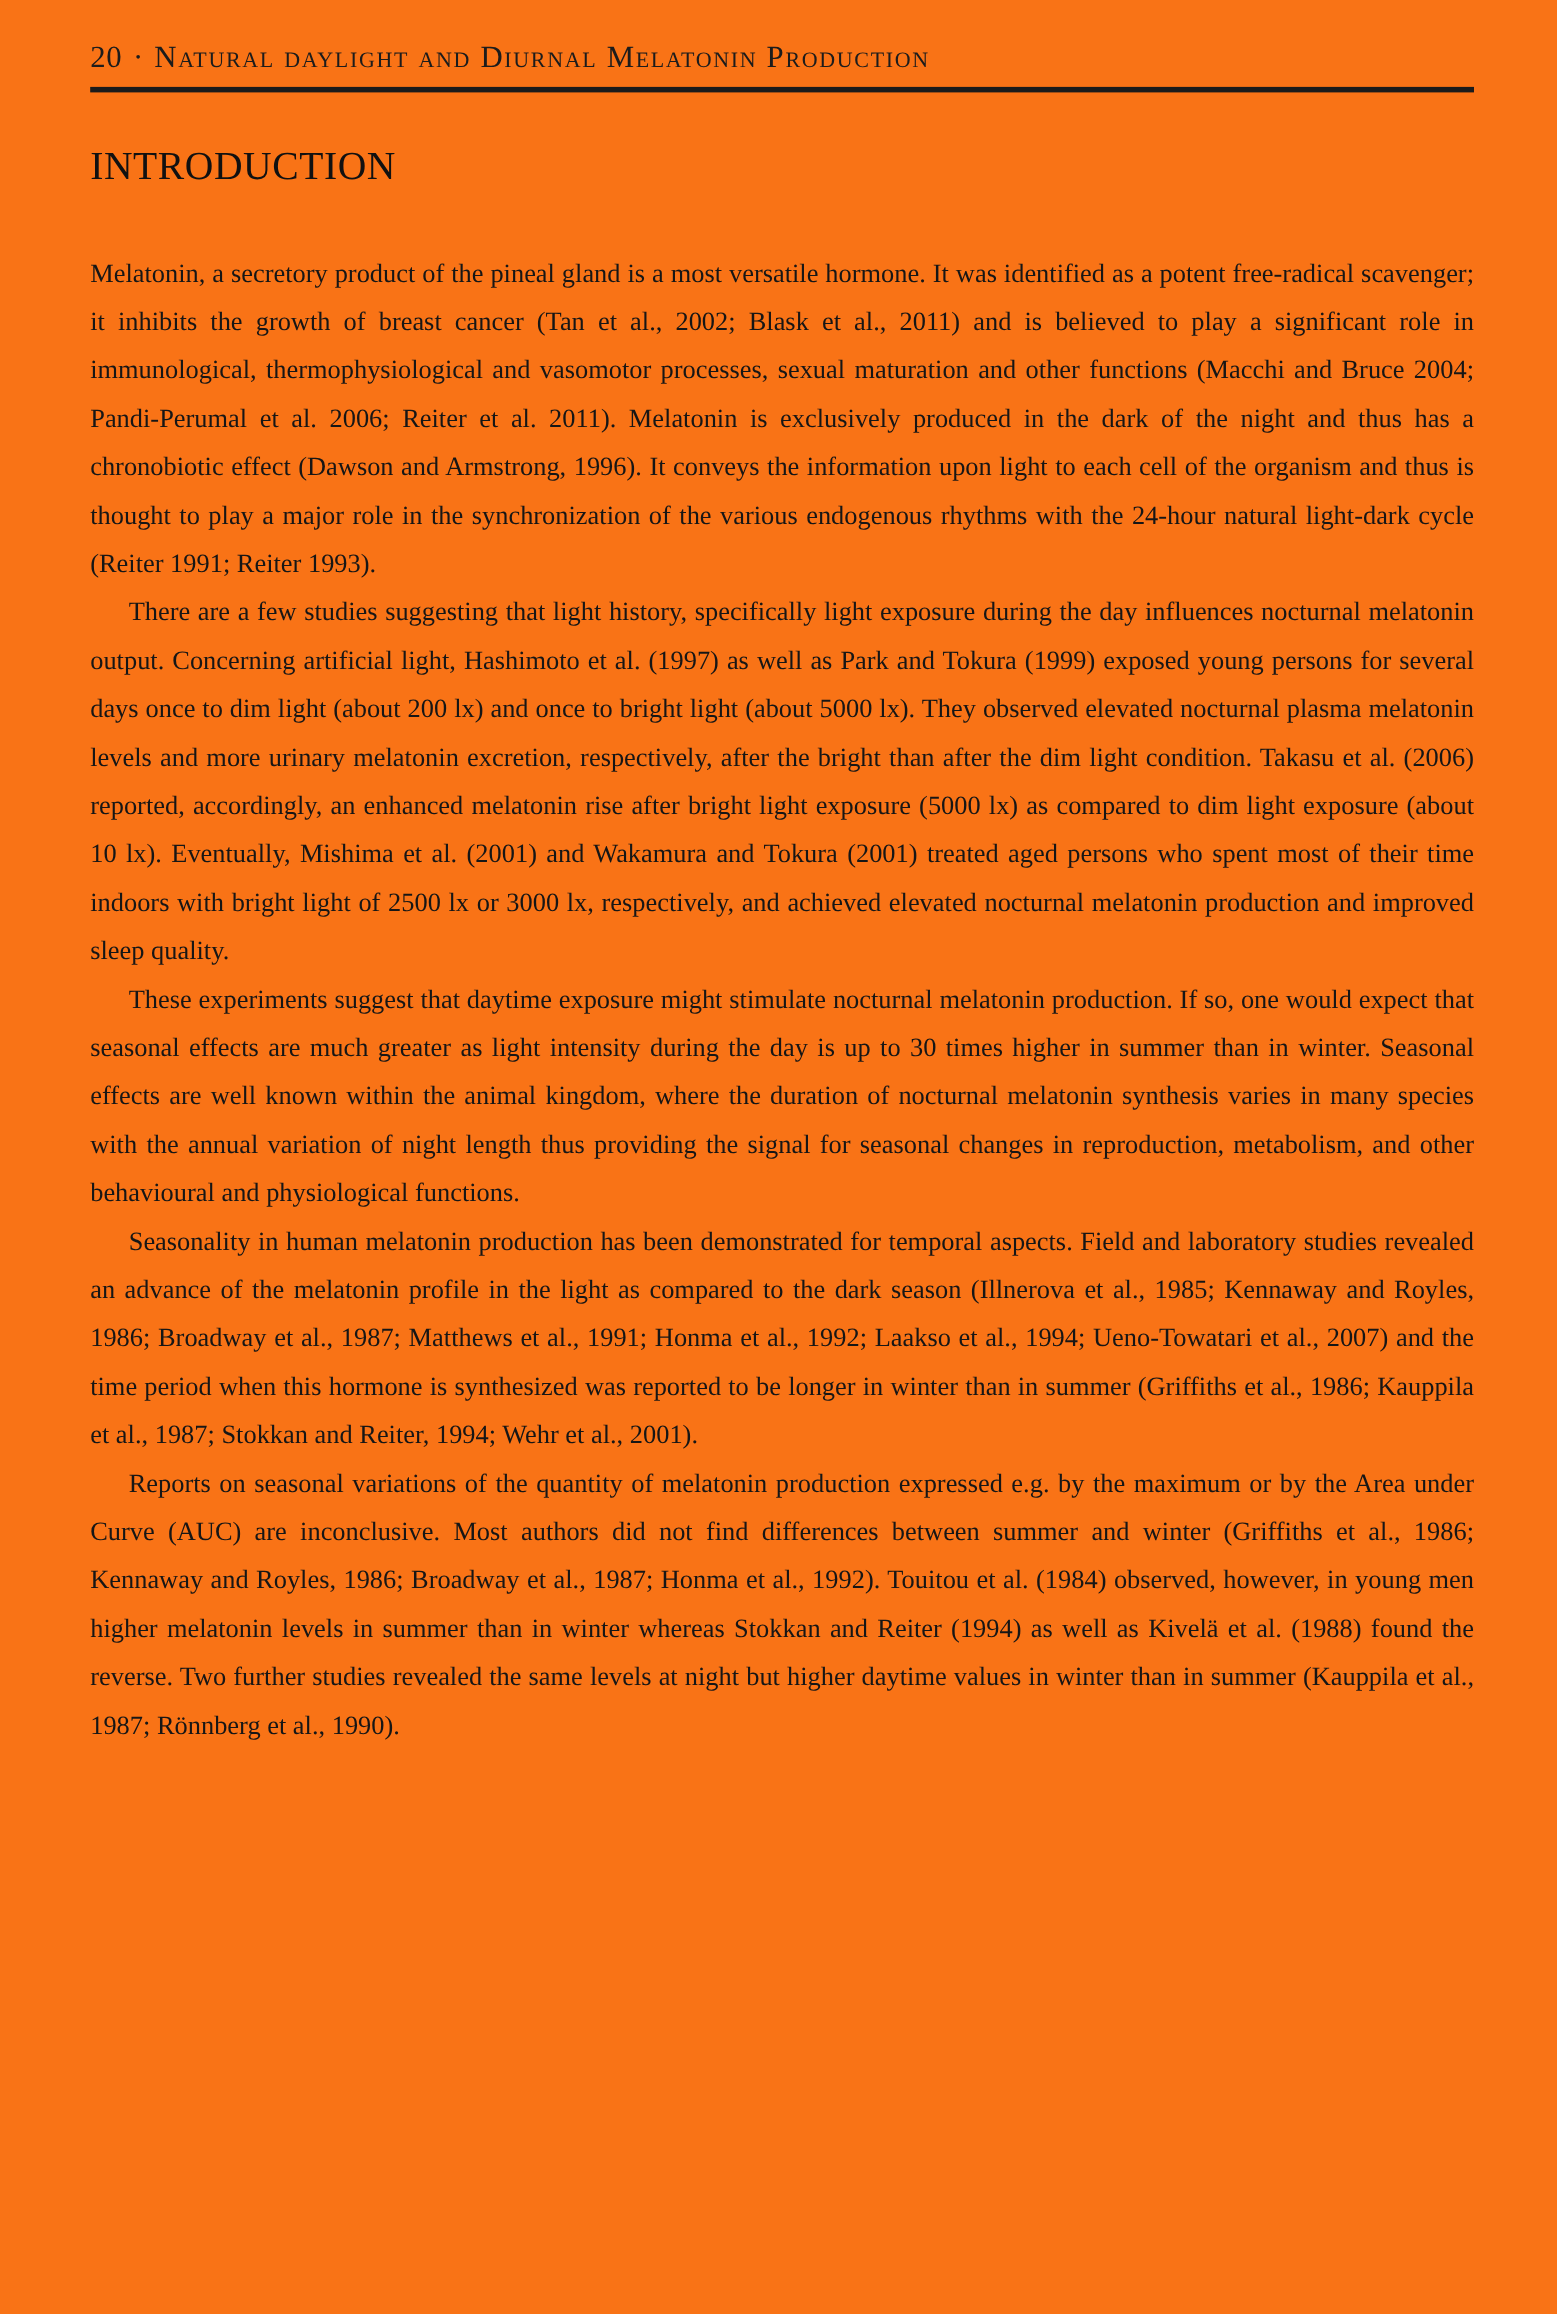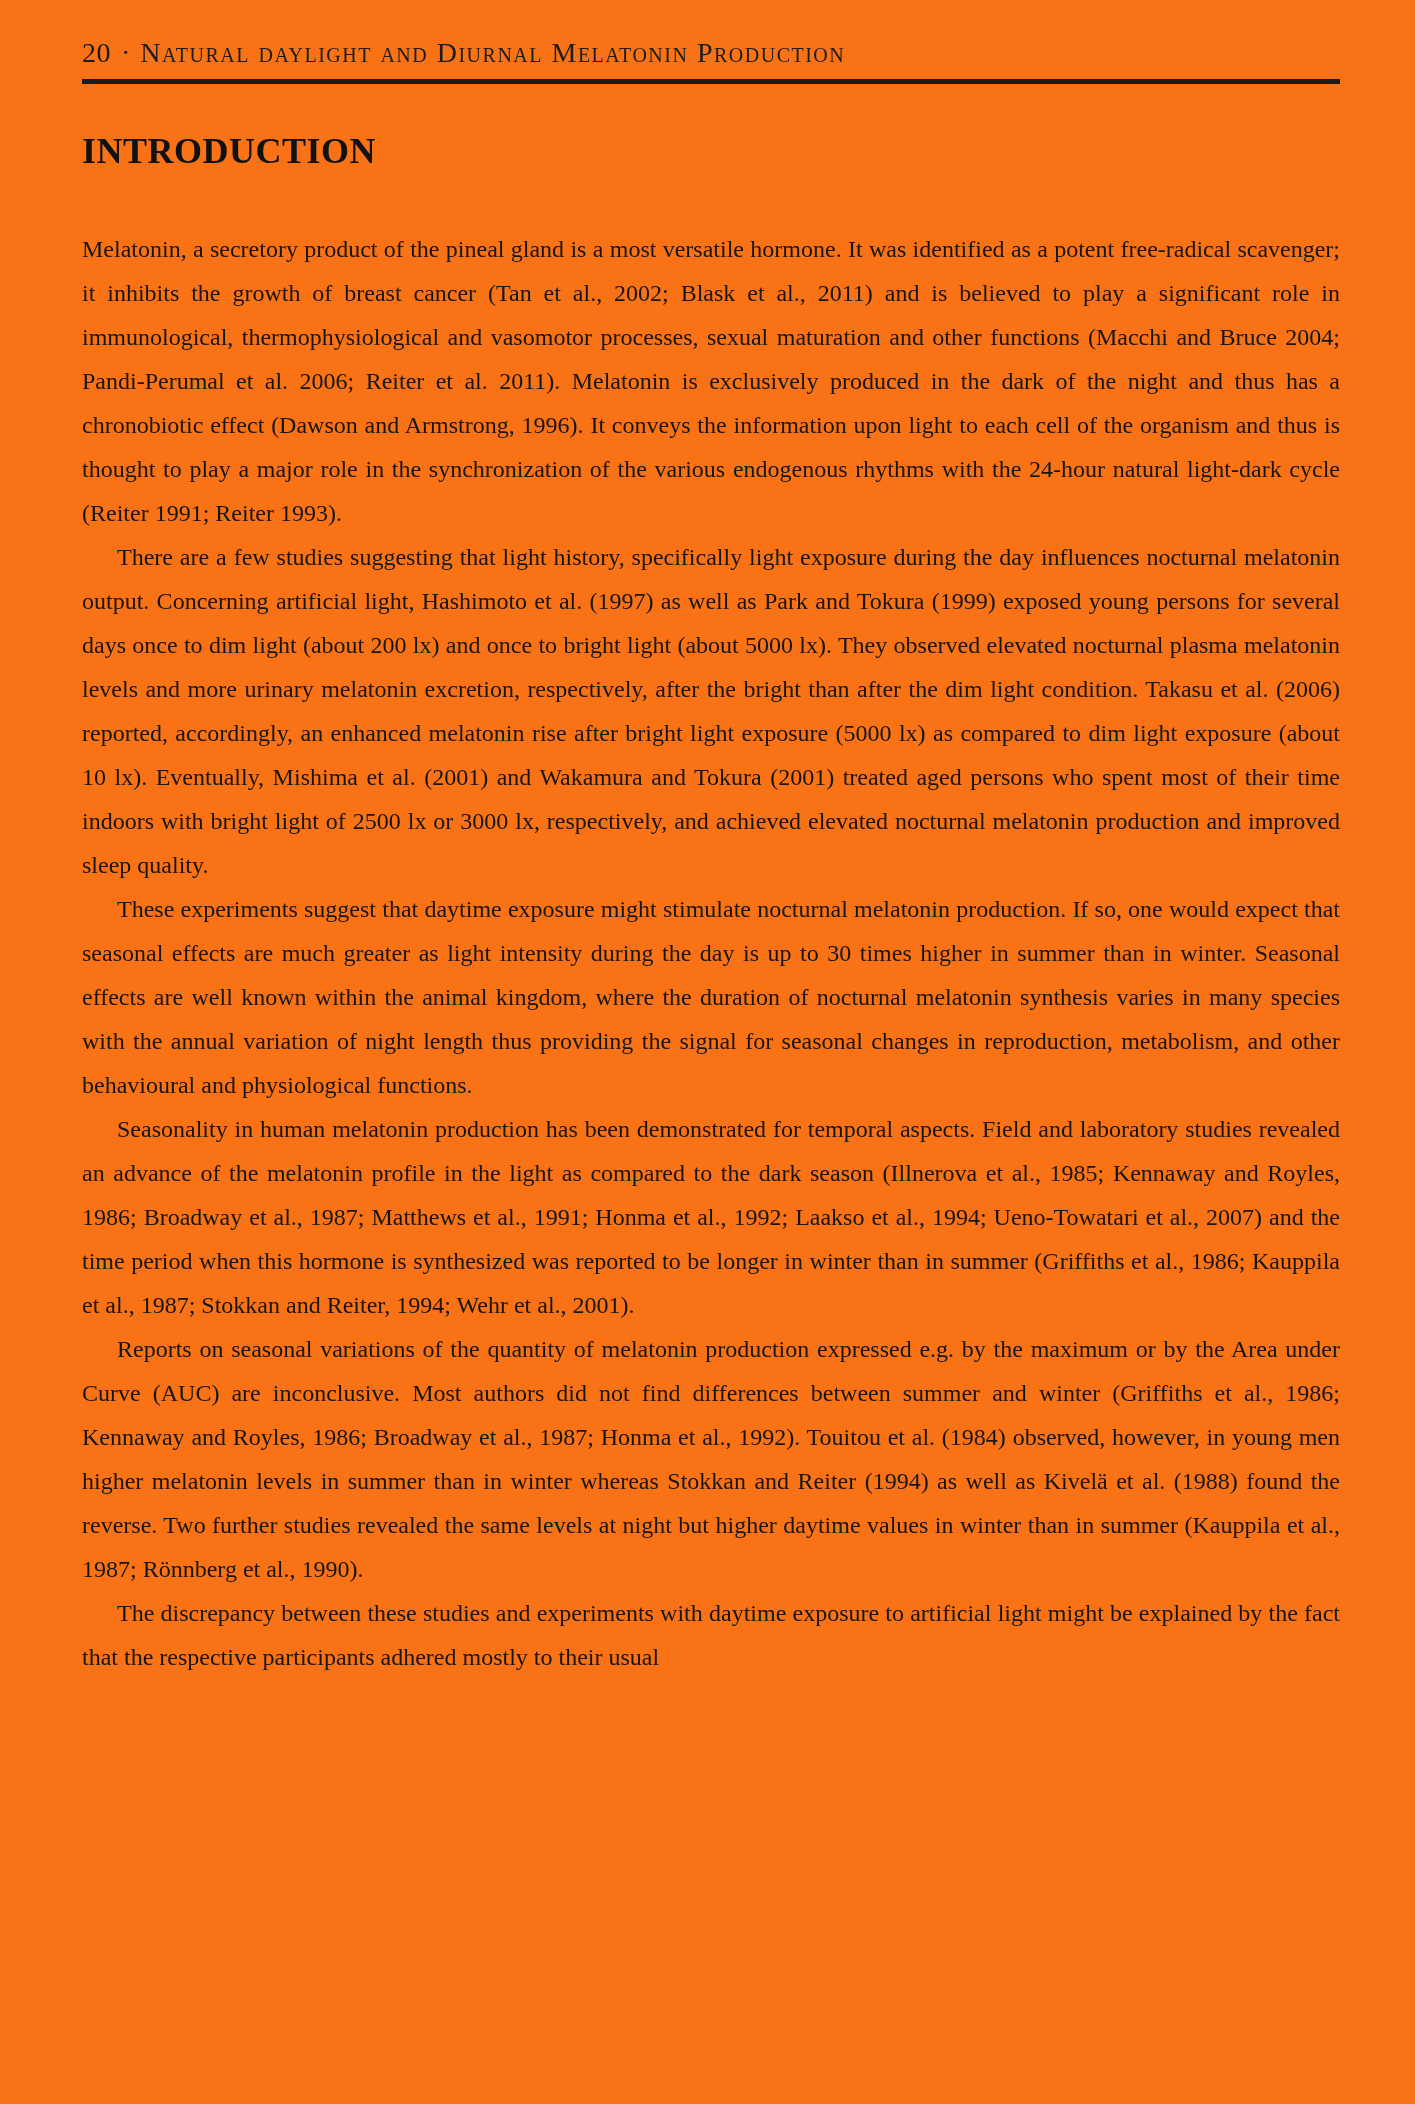--- a/index.html
+++ b/index.html
@@ -36,21 +36,21 @@
     letter-spacing: 1.5px;
   }
   .header-rule {
     height: 5px;
     background: #1b1b1b;
     margin-top: 9px;
   }
   h1.section-heading {
     font-size: 36px;
     line-height: 40px;
-    font-weight: 700;
+    font-weight: 400;
     letter-spacing: 0.5px;
     margin: 47px 0 0 0;
     color: #111111;
   }
   main.body-text {
     margin-top: 56px;
   }
   main.body-text p {
     margin: 0;
     font-size: 24px;
@@ -75,16 +75,15 @@
   <div class="header-rule"></div>
 
   <h1 class="section-heading">INTRODUCTION</h1>
 
   <main class="body-text">
     <p class="noindent">Melatonin, a secretory product of the pineal gland is a most versatile hormone. It was identified as a potent free-radical scavenger; it inhibits the growth of breast cancer (Tan et al., 2002; Blask et al., 2011) and is believed to play a significant role in immunological, thermophysiological and vasomotor processes, sexual maturation and other functions (Macchi and Bruce 2004; Pandi-Perumal et al. 2006; Reiter et al. 2011). Melatonin is exclusively produced in the dark of the night and thus has a chronobiotic effect (Dawson and Armstrong, 1996). It conveys the information upon light to each cell of the organism and thus is thought to play a major role in the synchronization of the various endogenous rhythms with the 24-hour natural light-dark cycle (Reiter 1991; Reiter 1993).</p>
     <p>There are a few studies suggesting that light history, specifically light exposure during the day influences nocturnal melatonin output. Concerning artificial light, Hashimoto et al. (1997) as well as Park and Tokura (1999) exposed young persons for several days once to dim light (about 200 lx) and once to bright light (about 5000 lx). They observed elevated nocturnal plasma melatonin levels and more urinary melatonin excretion, respectively, after the bright than after the dim light condition. Takasu et al. (2006) reported, accordingly, an enhanced melatonin rise after bright light exposure (5000 lx) as compared to dim light exposure (about 10 lx). Eventually, Mishima et al. (2001) and Wakamura and Tokura (2001) treated aged persons who spent most of their time indoors with bright light of 2500 lx or 3000 lx, respectively, and achieved elevated nocturnal melatonin production and improved sleep quality.</p>
     <p>These experiments suggest that daytime exposure might stimulate nocturnal melatonin production. If so, one would expect that seasonal effects are much greater as light intensity during the day is up to 30 times higher in summer than in winter. Seasonal effects are well known within the animal kingdom, where the duration of nocturnal melatonin synthesis varies in many species with the annual variation of night length thus providing the signal for seasonal changes in reproduction, metabolism, and other behavioural and physiological functions.</p>
     <p>Seasonality in human melatonin production has been demonstrated for temporal aspects. Field and laboratory studies revealed an advance of the melatonin profile in the light as compared to the dark season (Illnerova et al., 1985; Kennaway and Royles, 1986; Broadway et al., 1987; Matthews et al., 1991; Honma et al., 1992; Laakso et al., 1994; Ueno-Towatari et al., 2007) and the time period when this hormone is synthesized was reported to be longer in winter than in summer (Griffiths et al., 1986; Kauppila et al., 1987; Stokkan and Reiter, 1994; Wehr et al., 2001).</p>
     <p>Reports on seasonal variations of the quantity of melatonin production expressed e.g. by the maximum or by the Area under Curve (AUC) are inconclusive. Most authors did not find differences between summer and winter (Griffiths et al., 1986; Kennaway and Royles, 1986; Broadway et al., 1987; Honma et al., 1992). Touitou et al. (1984) observed, however, in young men higher melatonin levels in summer than in winter whereas Stokkan and Reiter (1994) as well as Kivelä et al. (1988) found the reverse. Two further studies revealed the same levels at night but higher daytime values in winter than in summer (Kauppila et al., 1987; Rönnberg et al., 1990).</p>
-    <p>The discrepancy between these studies and experiments with daytime exposure to artificial light might be explained by the fact that the respective participants adhered mostly to their usual</p>
   </main>
 
 </div>
 
 </body></html>

